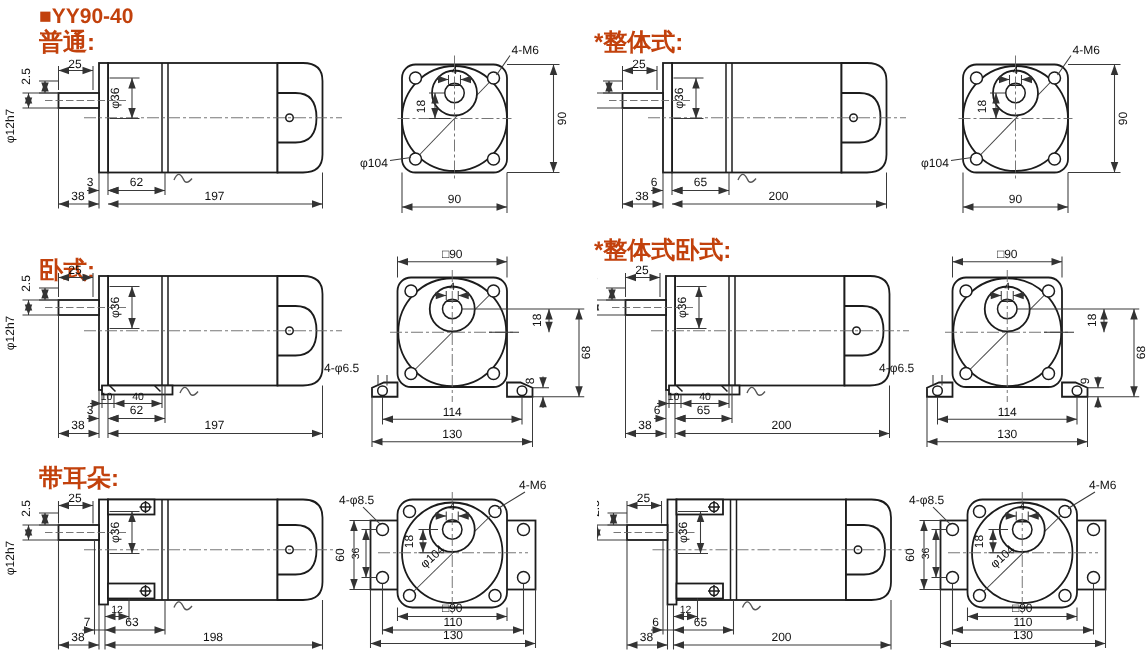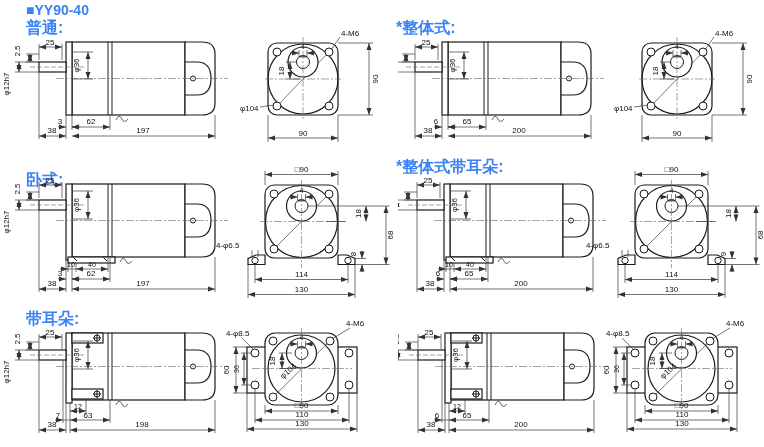--- a/index.html
+++ b/index.html
@@ -1,17 +1,17 @@
 <!DOCTYPE html>
 <html><head>
 <meta charset="utf-8">
 <style>
   html,body{margin:0;padding:0;background:#fff}
   .canvas{position:relative;width:764px;height:447px;background:#fff;overflow:hidden;
-          font-family:"Liberation Sans","DejaVu Sans",sans-serif;color:#3b82f6}
+          font-family:"Liberation Sans","DejaVu Sans",sans-serif;color:#c2410c}
   .canvas>svg{position:absolute;overflow:hidden}
   .ttl{position:absolute;left:26px;top:2px;font-size:14px;font-weight:700}
   .sec{position:absolute;font-size:16px;font-weight:700;white-space:nowrap}
   
   .o   {fill:#fff;stroke:#1c1c1c;stroke-width:1.2}
   .o2  {fill:#fff;stroke:#1c1c1c;stroke-width:1}
   .nf  {fill:none;stroke:#1c1c1c;stroke-width:1.2}
   .ln1 {fill:none;stroke:#1c1c1c;stroke-width:1}
   .thin{fill:none;stroke:#444;stroke-width:.7}
   .d   {fill:none;stroke:#3a3a3a;stroke-width:.7}
@@ -34,21 +34,21 @@
       <marker id="arr" orient="auto-start-reverse" markerUnits="userSpaceOnUse" markerWidth="8" markerHeight="6" refX="7.5" refY="3">
         <path d="M0.5,0.5 L7.5,3 L0.5,5.5 Z" fill="#333"></path>
       </marker>
     </defs>
   </svg>
 
   <div class="ttl">■YY90-40</div>
   <div class="sec" style="left:26px;top:18px">普通:</div>
   <div class="sec" style="left:396px;top:18px">*整体式:</div>
   <div class="sec" style="left:26px;top:170px">卧式:</div>
-  <div class="sec" style="left:396px;top:157px">*整体式带耳朵:</div>
+  <div class="sec" style="left:396px;top:157px">*整体式卧式:</div>
   <div class="sec" style="left:26px;top:309px">带耳朵:</div>
 
   <svg id="s1" width="240" height="142" style="left:0;top:18">
    <g class="shift">
     <g>
       <rect class="o" x="72" y="24" width="113" height="73"></rect>
       <rect class="o" x="66" y="24" width="6" height="73"></rect>
       <rect class="o" x="39" y="44" width="27" height="10"></rect>
       <path class="o" d="M185,24 H202 Q215,24 215,36 V85 Q215,97 202,97 H185 Z"></path>
       <path class="nf" d="M185,44 H197 Q211,44 211,60.5 Q211,77 197,77 H185"></path>

